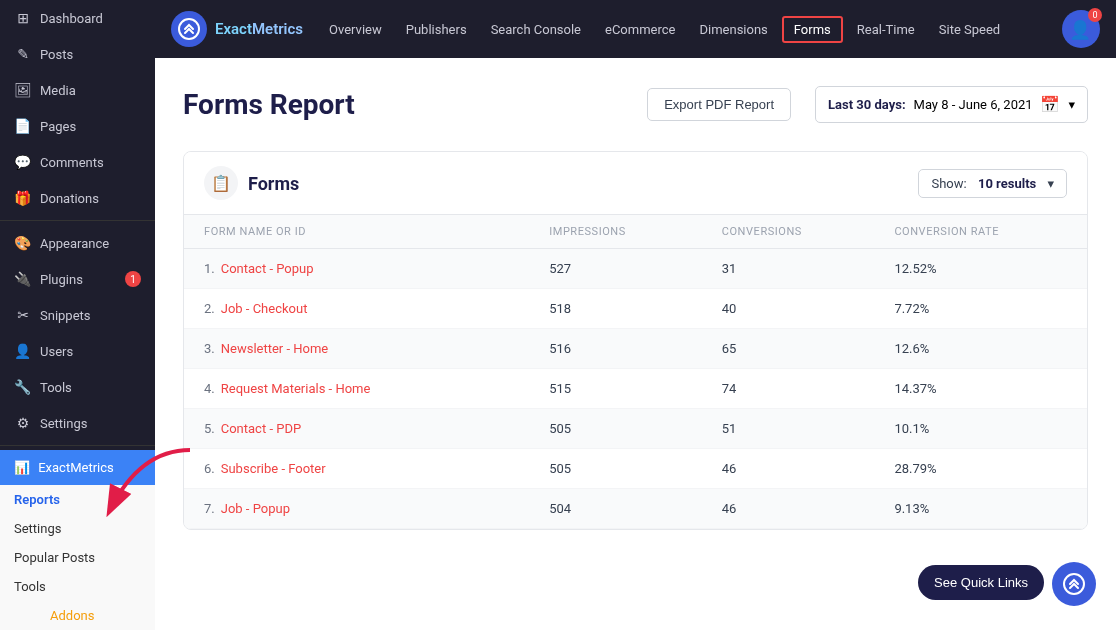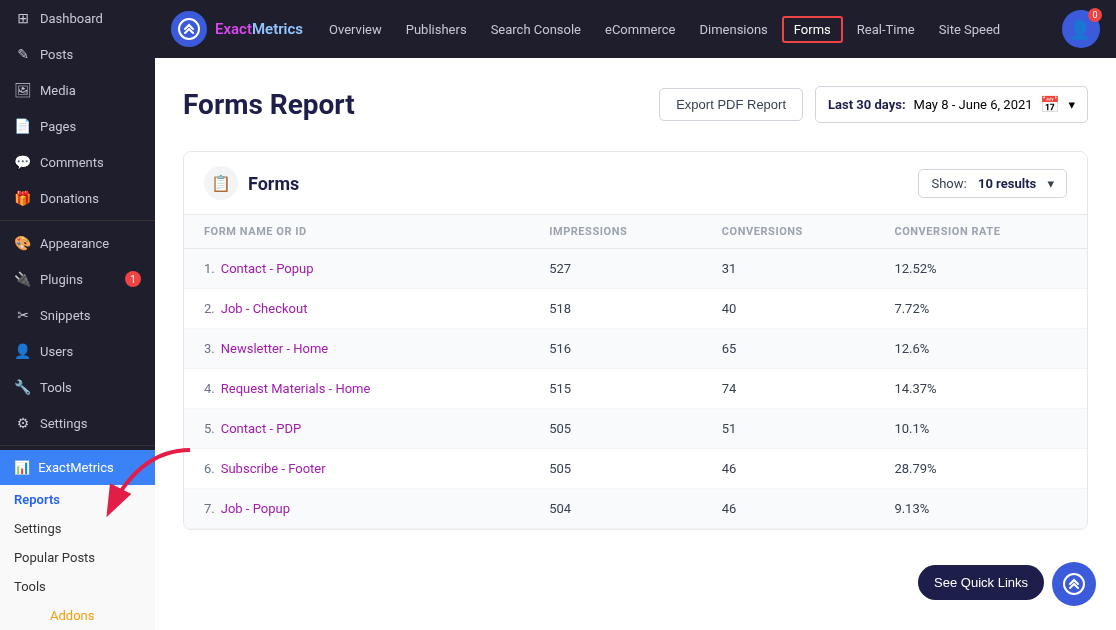--- a/index.html
+++ b/index.html
@@ -91,21 +91,21 @@
       display: flex;
       align-items: center;
       justify-content: center;
       font-size: 18px;
     }
     .topnav-logo .logo-text {
       color: #fff;
       font-size: 15px;
       font-weight: 600;
     }
-    .topnav-logo .logo-text span { color: #d946ef; }
+    .topnav-logo .logo-text span { color: #7dd3fc; }
     .nav-item {
       color: #c8c8d4;
       font-size: 13px;
       padding: 6px 10px;
       cursor: pointer;
       border-radius: 3px;
     }
     .nav-item.active-nav {
       color: #fff;
       border: 2px solid #ef4444;
@@ -159,21 +159,21 @@
       margin-bottom: 28px;
     }
     .page-title {
       font-size: 28px;
       font-weight: 700;
       color: #1e1e4a;
     }
     .header-actions {
       display: flex;
       align-items: center;
-      gap: 12px;
+      gap: 24px;
     }
     .export-btn {
       border: 1px solid #d1d5db;
       background: #fff;
       color: #374151;
       padding: 8px 16px;
       border-radius: 5px;
       font-size: 13px;
       cursor: pointer;
     }
@@ -243,36 +243,36 @@
     
     .table-header {
       display: grid;
       grid-template-columns: 2fr 1fr 1fr 1fr;
       padding: 10px 20px;
       background: #f9fafb;
       border-bottom: 1px solid #e5e7eb;
     }
     .table-col-header {
       font-size: 11px;
-      font-weight: 700;
+      font-weight: 400;
       color: #9ca3af;
       text-transform: uppercase;
       letter-spacing: 0.05em;
     }
     .table-row {
       display: grid;
       grid-template-columns: 2fr 1fr 1fr 1fr;
       padding: 12px 20px;
       border-bottom: 1px solid #f3f4f6;
       align-items: center;
     }
     .table-row:nth-child(odd) { background: #f9fafb; }
     .table-row:nth-child(even) { background: #fff; }
     .row-num { color: #6b7280; font-size: 13px; }
-    .row-name { color: #a21caf; font-size: 13px; }
+    .row-name { color: #ef4444; font-size: 13px; }
     .row-val { color: #374151; font-size: 13px; }
 
     
     .quick-links-btn {
       position: fixed;
       bottom: 30px;
       right: 72px;
       background: #1e1e4a;
       color: #fff;
       border: none;

